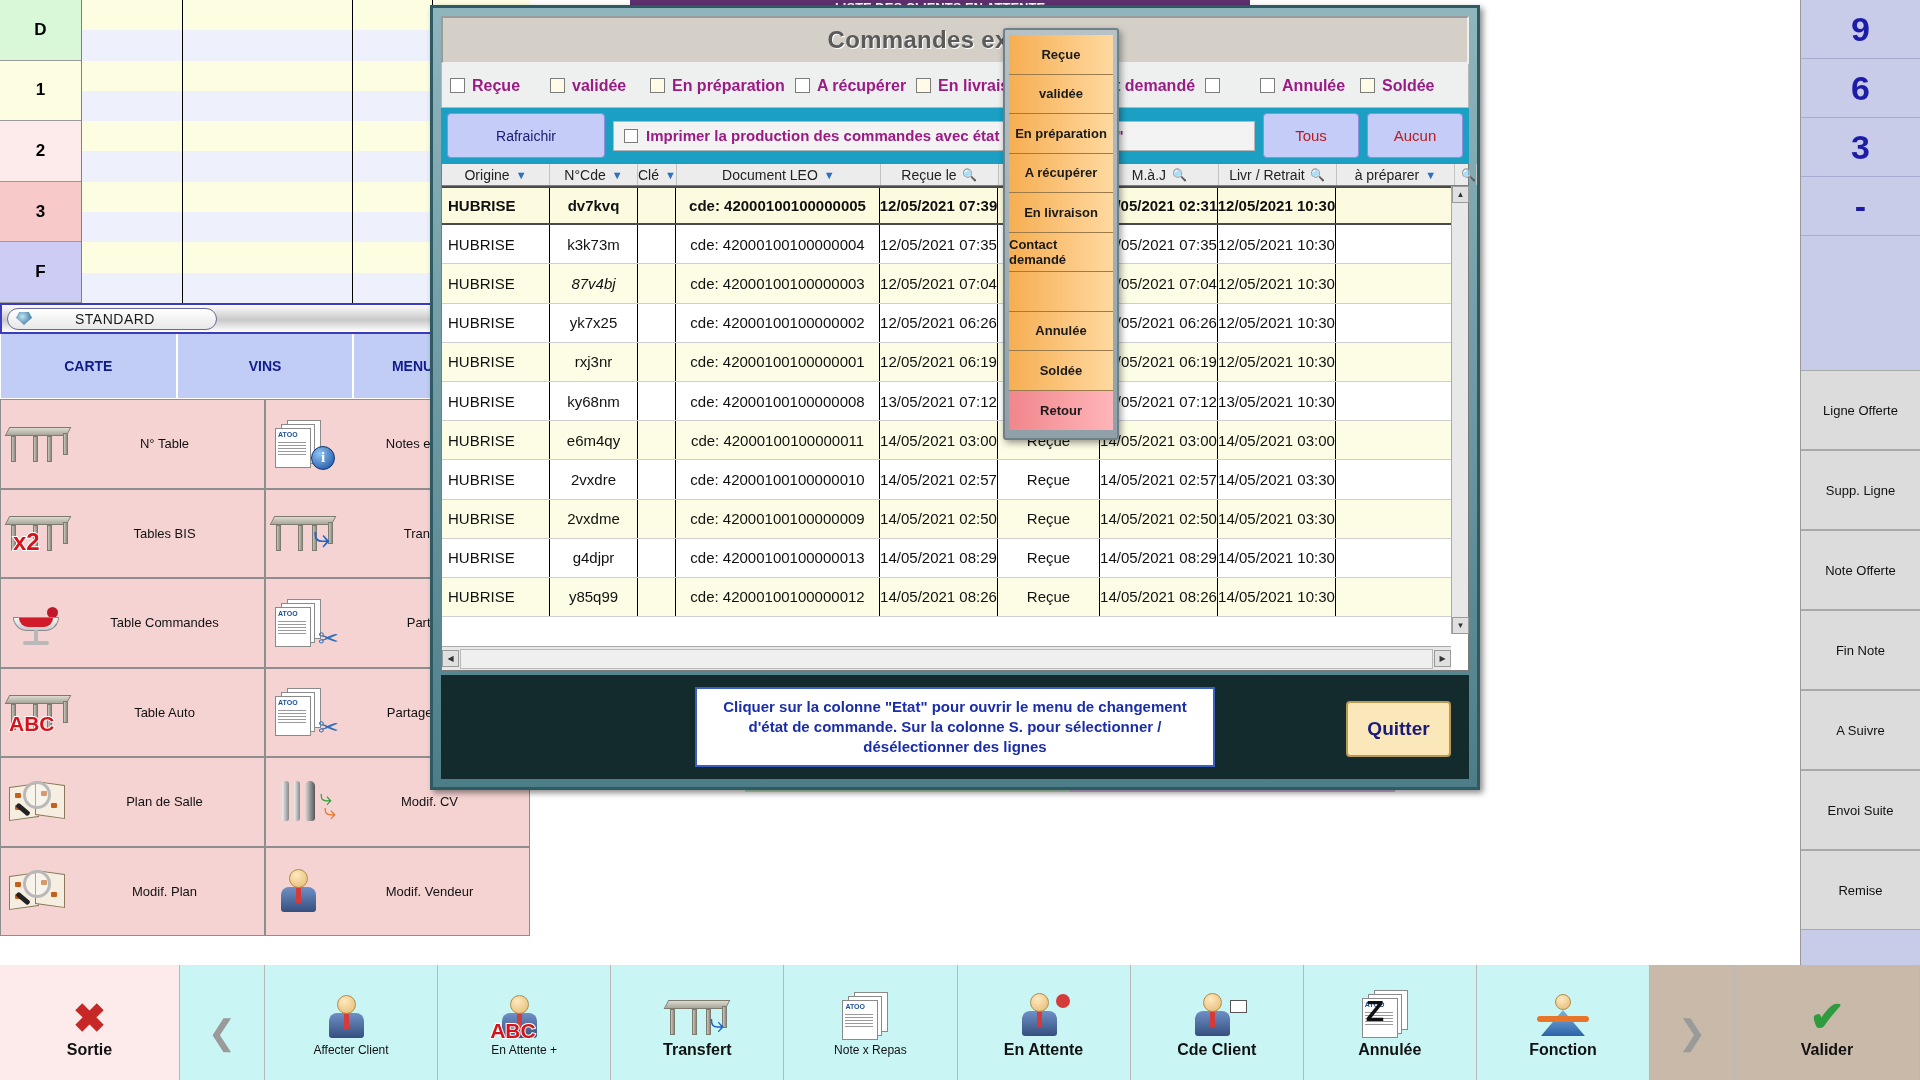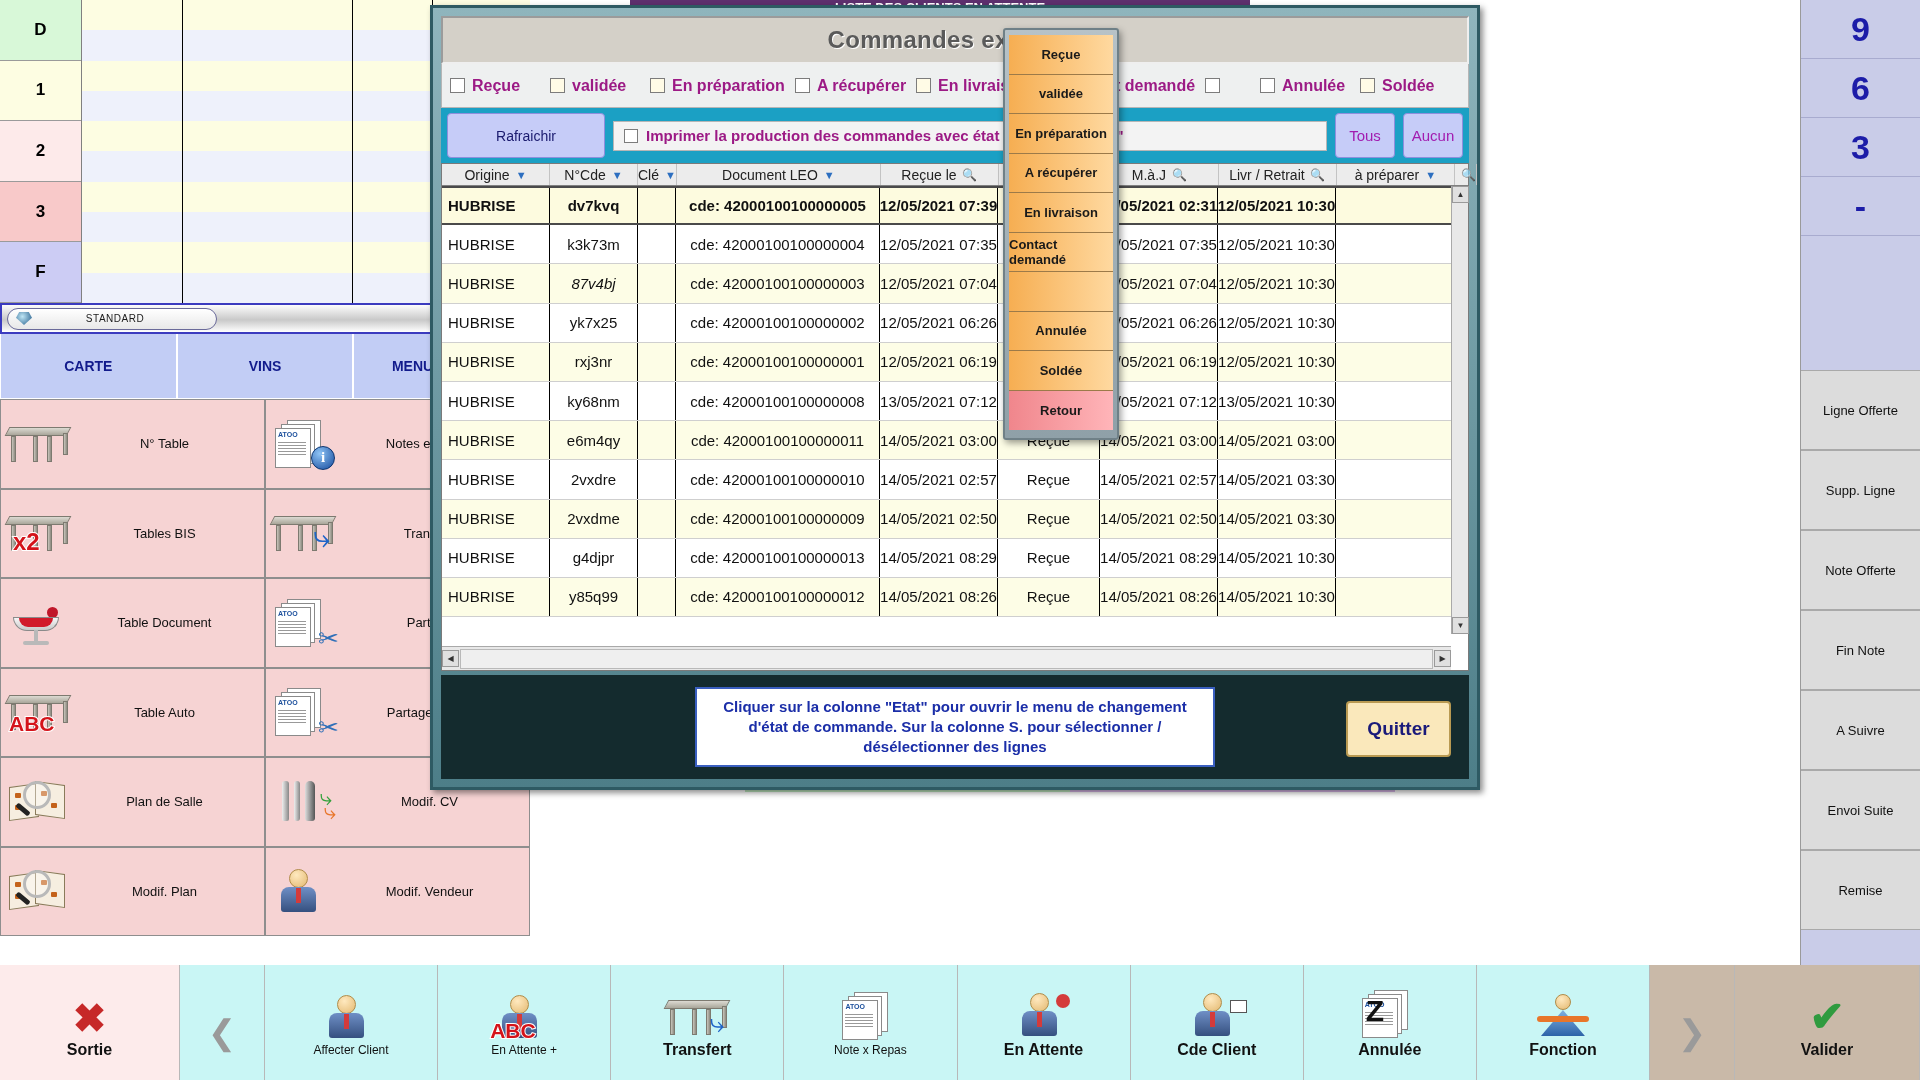--- a/index.html
+++ b/index.html
@@ -27,21 +27,21 @@
   
   #standard-bar { position:absolute; left:0; top:303px; width:530px; height:31px;
       background:linear-gradient(180deg,#fdfdfd,#c9c9c9 55%,#ffffff);
       border:2px solid #3b3bbf; display:flex; align-items:center; }
   #standard-pill { margin-left:5px; width:210px; height:22px; border-radius:11px;
       background:linear-gradient(180deg,#ffffff,#e8e8e8);
       border:1px solid #6a6a9a; display:flex; align-items:center; }
   #standard-pill .gem { width:16px; height:13px; margin-left:8px;
       background:radial-gradient(circle at 40% 35%, #bfe6f5, #4a7fa5 70%);
       clip-path:polygon(20% 0,80% 0,100% 45%,50% 100%,0 45%); }
-  #standard-pill .lbl { flex:1; text-align:center; font-size:10px; color:#1a1a1a; padding-right:18px; letter-spacing:.5px; }
+  #standard-pill .lbl { flex:1; text-align:center; font-size:14px; color:#1a1a1a; padding-right:18px; letter-spacing:.5px; }
 
   
   #cat-tabs { position:absolute; left:0; top:334px; width:530px; height:65px; display:flex; }
   .cat-tab { flex:1; background:#c2cdf5; border:1px solid #ffffff; border-top:none;
       display:flex; align-items:center; justify-content:center;
       font-size:14px; font-weight:bold; color:#121b8c; overflow:hidden; white-space:nowrap; }
 
   
   #fn-grid { position:absolute; left:0; top:399px; width:530px; height:537px;
       display:grid; grid-template-columns:1fr 1fr; grid-template-rows:repeat(6,1fr); }
@@ -162,22 +162,22 @@
   .fchk .txt { font-size:16px; font-weight:bold; color:#9c1a85; white-space:nowrap; }
 
   #toolrow { height:55px; background:#1ba0c4; display:flex; align-items:center; padding:0 6px; gap:8px; }
   #btn-rafraichir { width:158px; height:45px; background:#c6ccf8; border:1px solid #8e8edd;
       border-radius:4px; display:flex; align-items:center; justify-content:center;
       font-size:14px; color:#1a1a6e; }
   #print-box { flex:1; height:30px; background:#f3f3f3; border:1px solid #b6b6b6;
       display:flex; align-items:center; padding-left:10px; }
   #print-box .box { width:14px; height:14px; border:1px solid #7c7c7c; background:#fff; margin-right:8px; }
   #print-box .txt { font-size:15px; font-weight:bold; color:#9c1a85; }
-  .tbtn { width:60px; height:45px; background:#c6ccf8; border:1px solid #8e8edd; border-radius:4px;
-      display:flex; align-items:center; justify-content:center; font-size:15px; color:#a21caf; }
+  .tbtn { width:96px; height:45px; background:#c6ccf8; border:1px solid #8e8edd; border-radius:4px;
+      display:flex; align-items:center; justify-content:center; font-size:15px; color:#b91c1c; }
 
   
   #grid-wrap { position:absolute; left:0; right:0; top:147px; bottom:108px; background:#fff;
       border:1px solid #7a7a7a; }
   #grid-head { display:flex; height:22px; background:#ececec; border-bottom:1px solid #808080;
       position:relative; }
   .gh { display:flex; align-items:center; justify-content:center; position:relative;
       border-right:1px solid #c3c3c3; font-size:14px; color:#222; }
   .gh .ficon { margin-left:6px; font-size:11px; color:#2d6fc0; }
   .gh .mag { margin-left:6px; font-size:12px; color:#2d6fc0; }
@@ -335,21 +335,21 @@
       <div class="fn-btn">
         <div class="fn-ico">
           <div class="ico-cocktail">
             <div class="cherry"></div>
             <div class="bowl"></div>
             <div class="liq"></div>
             <div class="stem"></div>
             <div class="base"></div>
           </div>
         </div>
-        <div class="fn-lbl">Table Document</div>
+        <div class="fn-lbl">Table Commandes</div>
       </div>
       <div class="fn-btn">
         <div class="fn-ico">
           <div class="ico-doc">
             <div class="sheet s1"></div>
             <div class="sheet s2"></div>
             <div class="sheet s3"></div>
             <div class="logo">ATOO</div>
             <div class="lines">
               <i></i>

